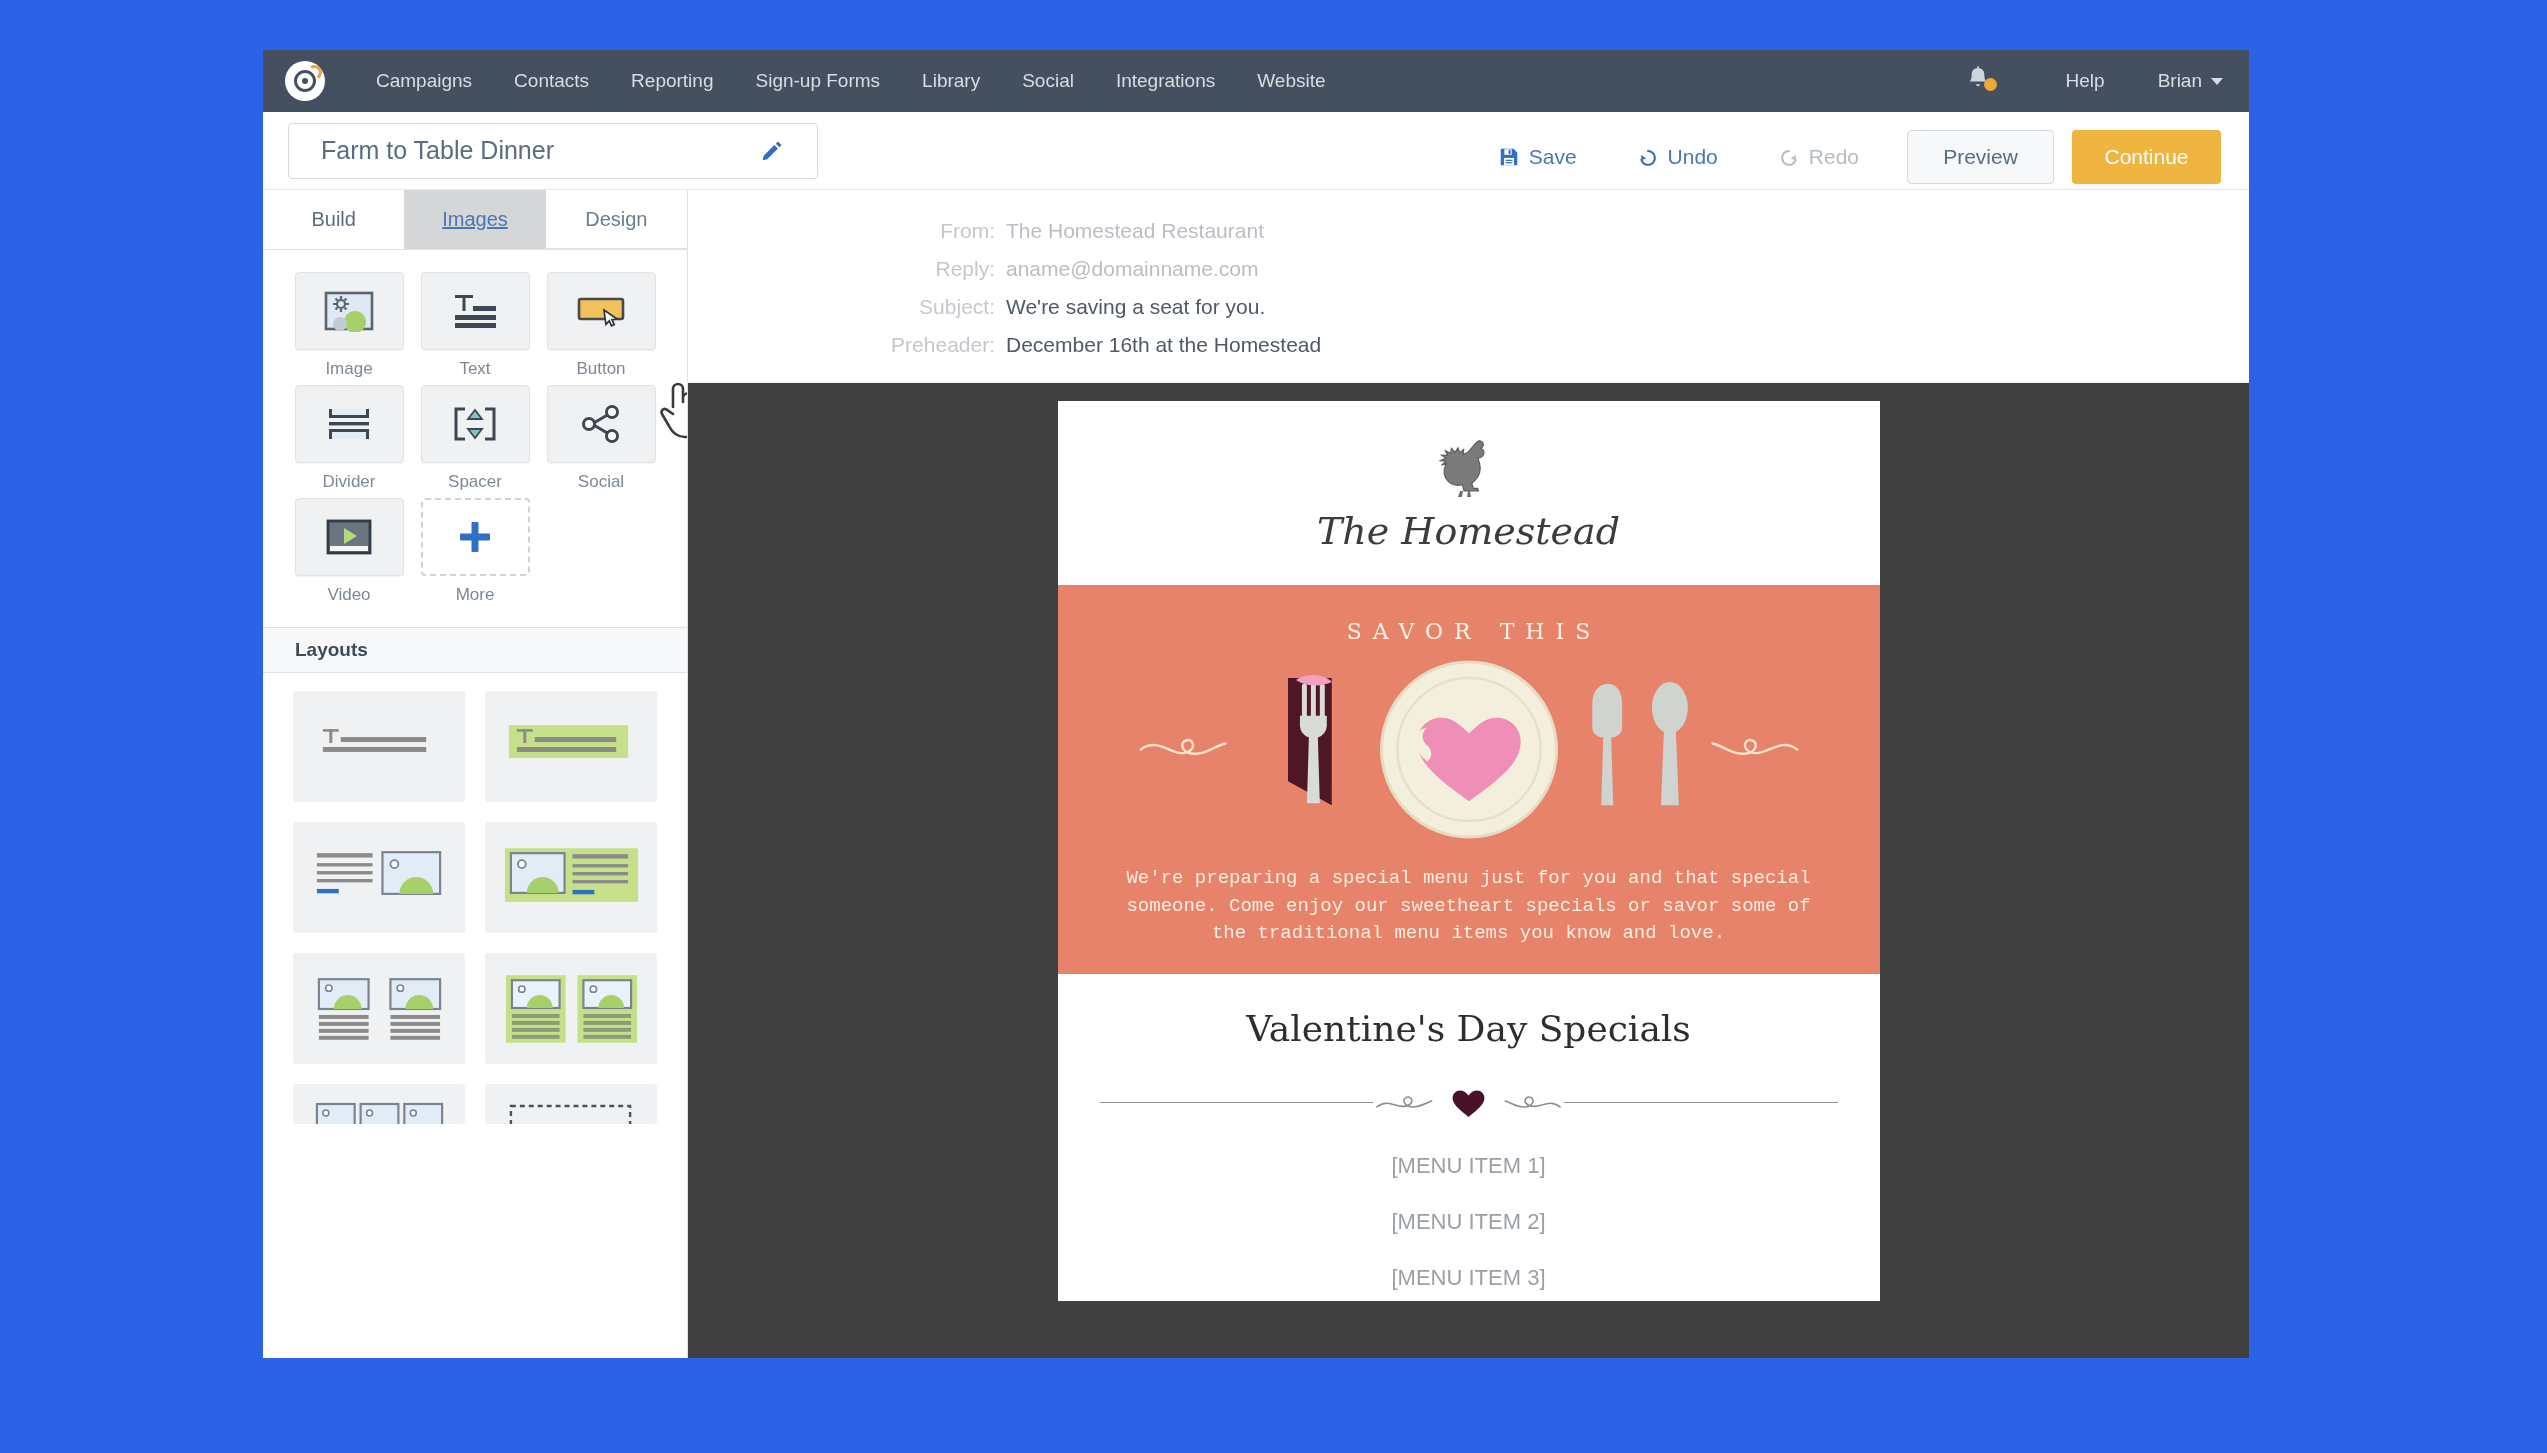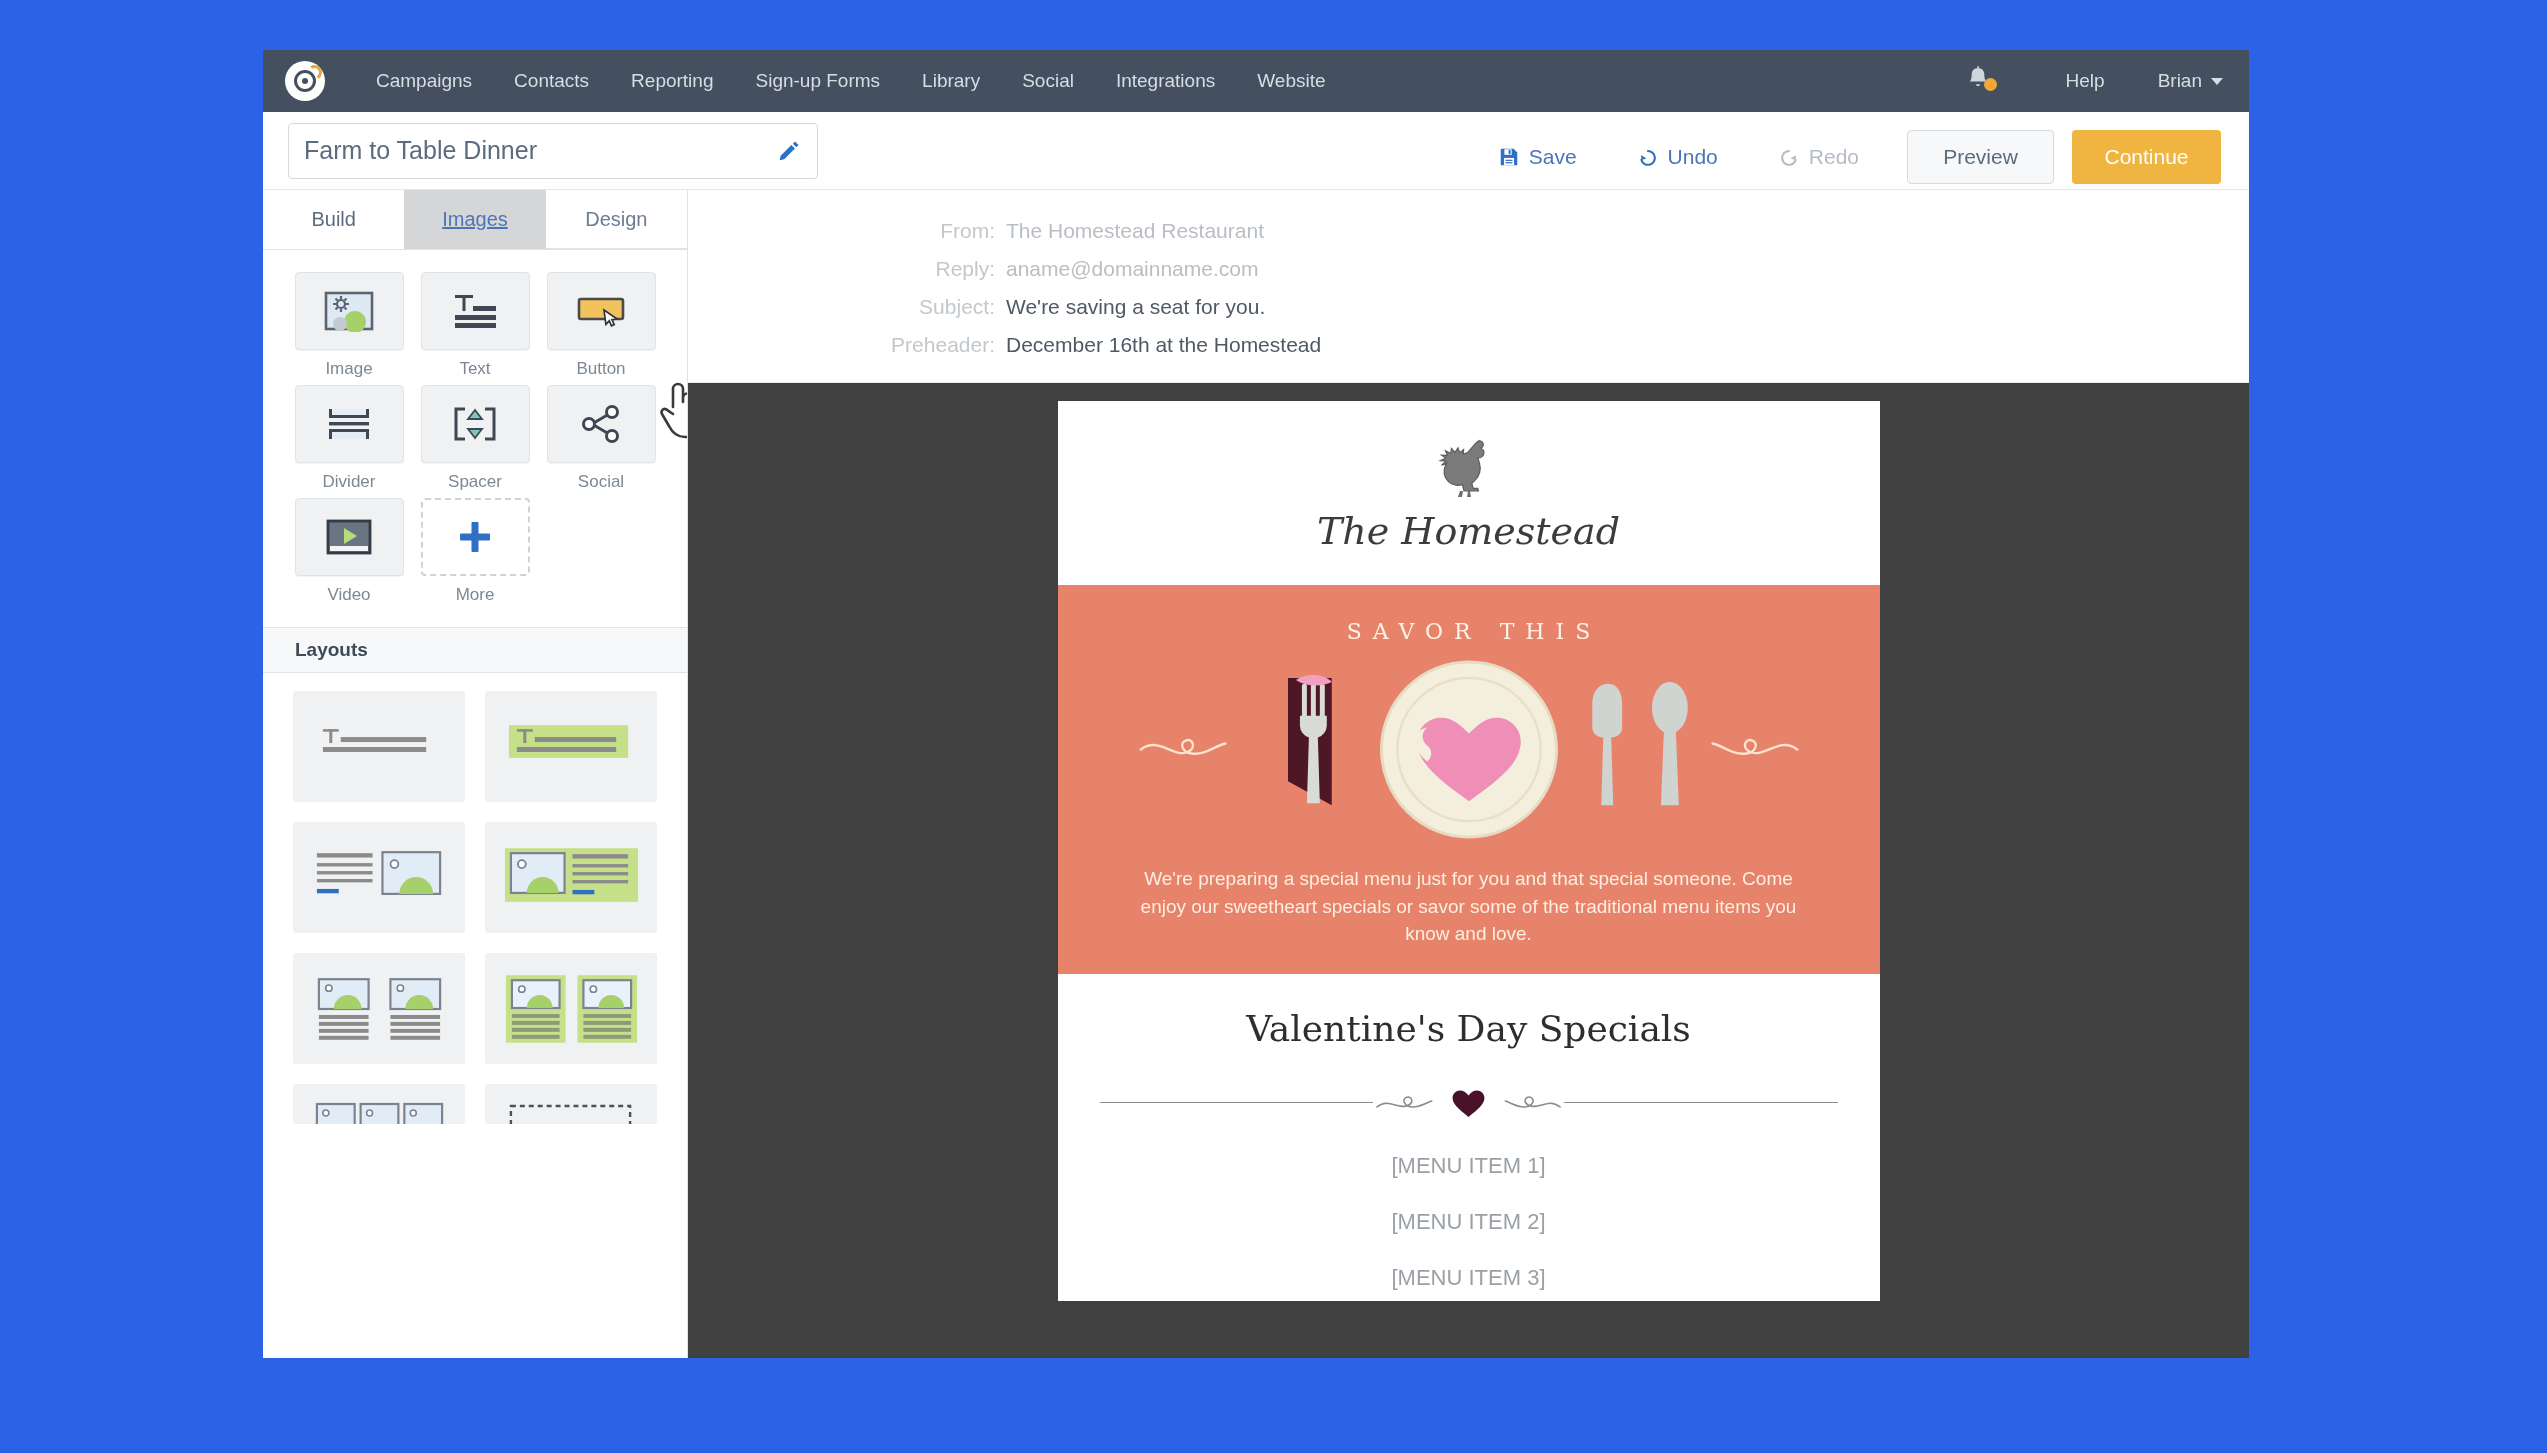--- a/index.html
+++ b/index.html
@@ -81,21 +81,21 @@
   
   #toolbar {
     height: 78px; background: #ffffff;
     display: flex; align-items: center;
     border-bottom: 1px solid #e4e6e9;
     position: relative;
   }
   #title-field {
     margin-left: 25px; width: 530px; height: 56px;
     border: 1px solid #d6dade; border-radius: 4px;
-    display: flex; align-items: center; padding: 0 15px;
+    display: flex; align-items: center; padding: 0 32px;
     background: #fff; cursor: text;
   }
   #title-text {
     flex: 1; font-size: 25px; color: #5b6b80;
     overflow: hidden; white-space: nowrap;
   }
   .pencil { width: 26px; height: 26px; flex: 0 0 auto; cursor: pointer; }
   #toolbar-actions {
     position: absolute; right: 28px; top: 0; height: 90px;
     display: flex; align-items: center; gap: 0;
@@ -220,21 +220,21 @@
     color: #fdf2e2; font-size: 22px; letter-spacing: 11px;
     font-family: "DejaVu Serif", serif; margin-left: 11px;
   }
   #hero .headline {
     color: #fdf1dd; font-size: 86px; line-height: 1.0;
     font-family: "DejaVu Serif", serif; font-style: italic;
     margin-top: 8px; letter-spacing: 2px;
   }
   #hero .blurb {
     color: #fdeee0; font-size: 19px; line-height: 1.45;
-    font-family: Liberation Sans, sans-serif;
+    font-family: Liberation Mono, monospace;
     max-width: 687px; margin: 16px auto 0 auto;
   }
   #specials { padding: 34px 0 10px 0; text-align: center; }
   #specials .heading {
     font-family: "DejaVu Serif", serif;
     font-size: 36px; color: #2e2e2e;
   }
   #divider-orn {
     display: flex; align-items: center; justify-content: center;
     margin-top: 34px; padding: 0 42px;

